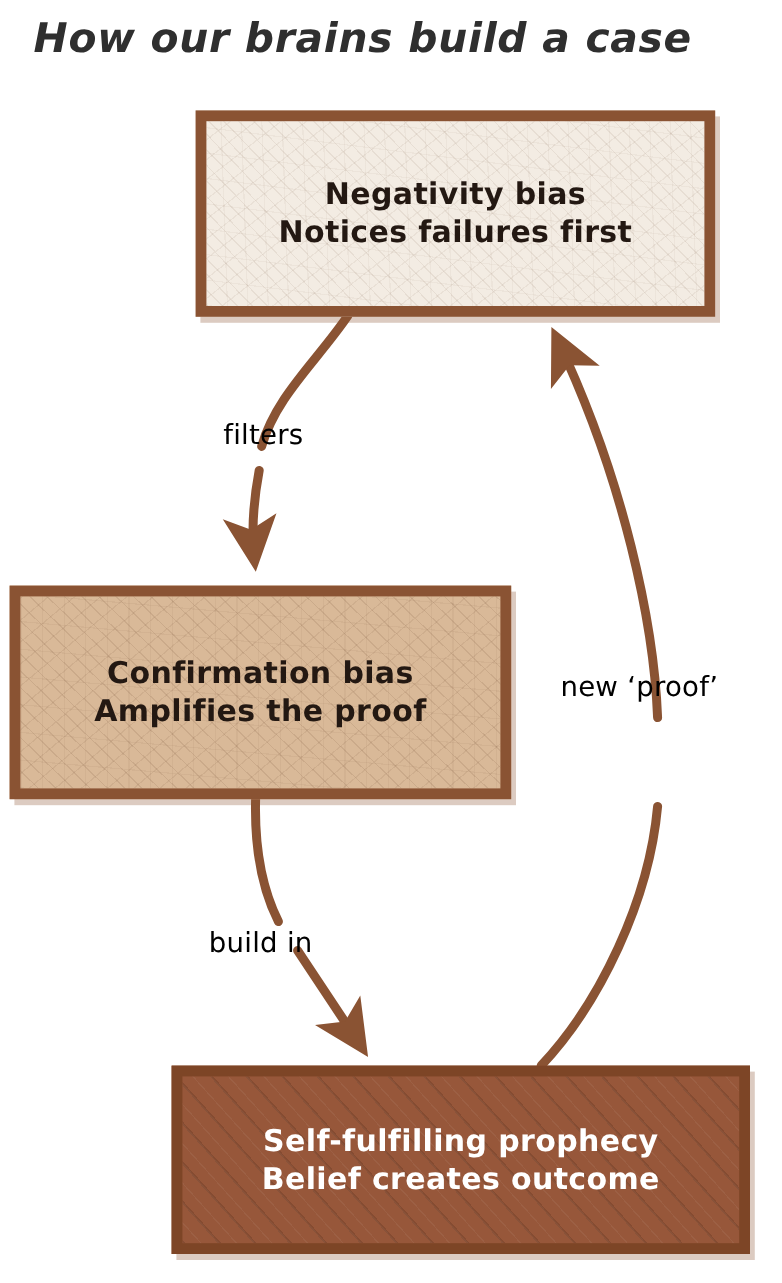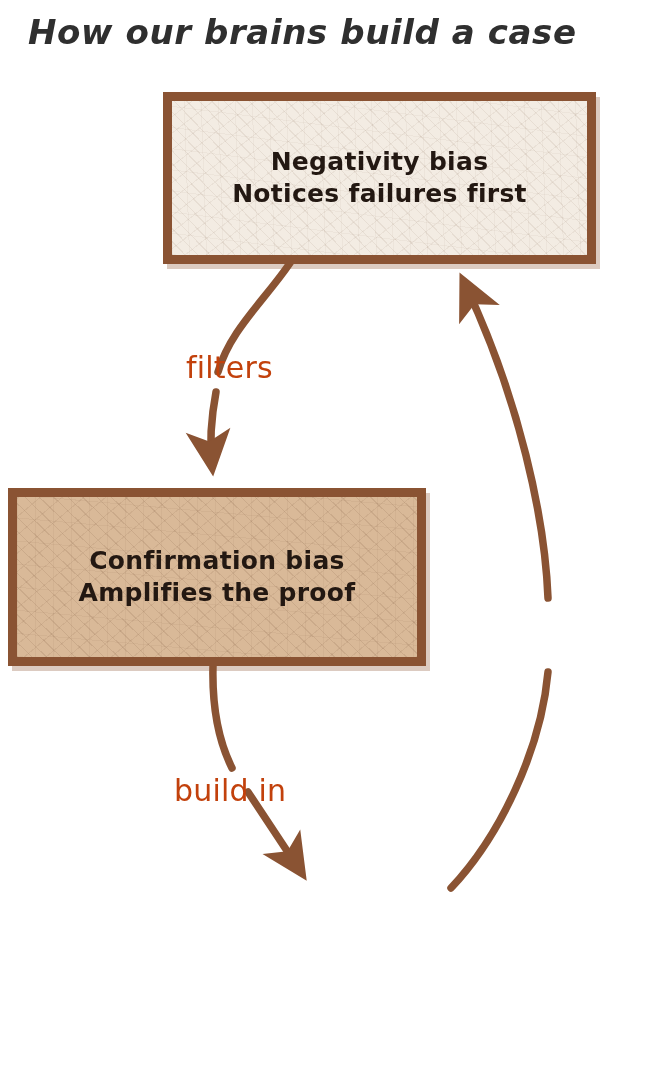--- a/index.html
+++ b/index.html
@@ -113,23 +113,23 @@
       repeating-linear-gradient(48deg, rgba(70,36,20,0.22) 0 2px, rgba(0,0,0,0) 2px 22px),
       repeating-linear-gradient(48deg, rgba(255,255,255,0.05) 0 1px, rgba(0,0,0,0) 1px 11px);
     border-color: #7d4526;
   }
   #node-self-fulfilling-prophecy .node-label { color: #ffffff; }
 
   
   .edge-label {
     position: absolute;
     font-family: "DejaVu Sans", sans-serif;
-    font-size: 30px;
+    font-size: 23px;
     font-weight: 400;
-    color: #c2410c;
+    color: #000000;
     white-space: nowrap;
     letter-spacing: 0.2px;
   }
   #edge-label-filters   { left: 186px; top: 350px; }
   #edge-label-locks-in  { left: 174px; top: 773px; }
   #edge-label-new-proof { left: 467px; top: 560px; }
 </style>
 </head>
 <body>
 
@@ -163,19 +163,24 @@
   <div class="node" id="node-negativity-bias">
     <span class="node-label">Negativity bias
 Notices failures first</span>
   </div>
 
   <div class="node" id="node-confirmation-bias">
     <span class="node-label">Confirmation bias
 Amplifies the proof</span>
   </div>
 
+  <div class="node" id="node-self-fulfilling-prophecy">
+    <span class="node-label">Self-fulfilling prophecy
+Belief creates outcome</span>
+  </div>
 
   <div class="edge-label" id="edge-label-filters">filters</div>
 
   <div class="edge-label" id="edge-label-locks-in">build in</div>
 
+  <div class="edge-label" id="edge-label-new-proof">new ‘proof’</div>
 
 </div>
 
 </body></html>

